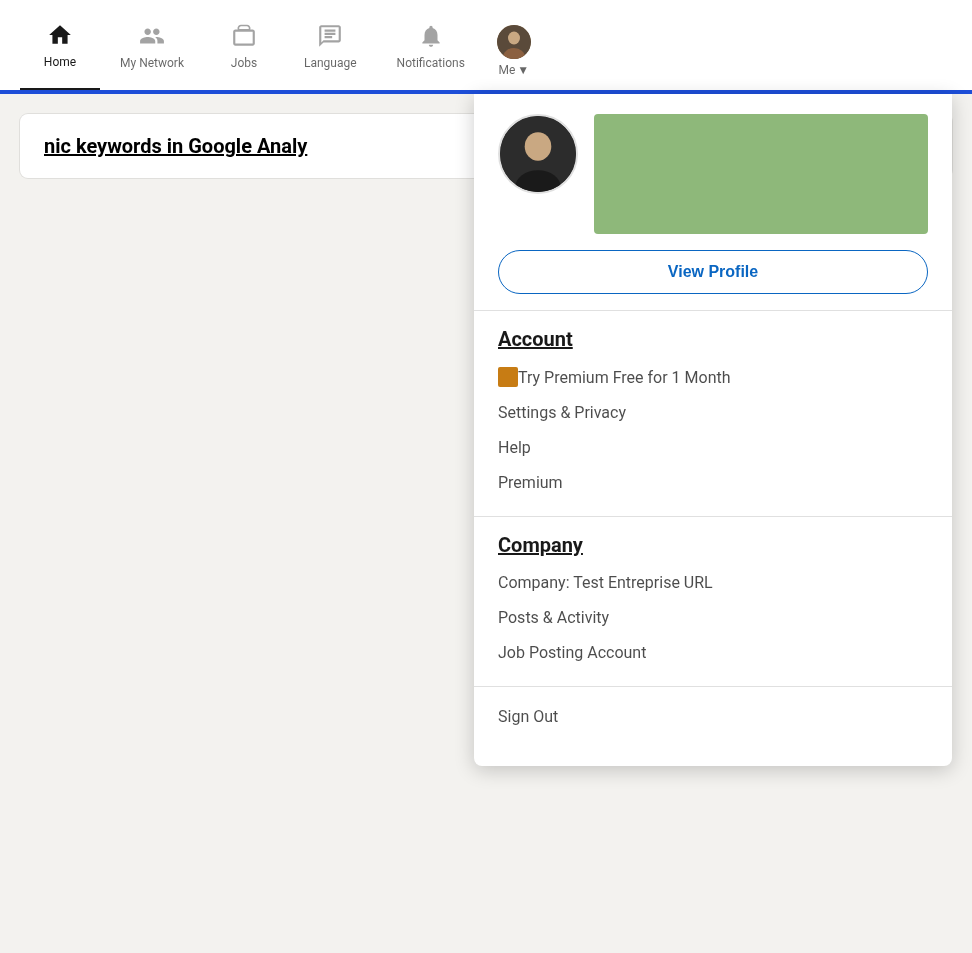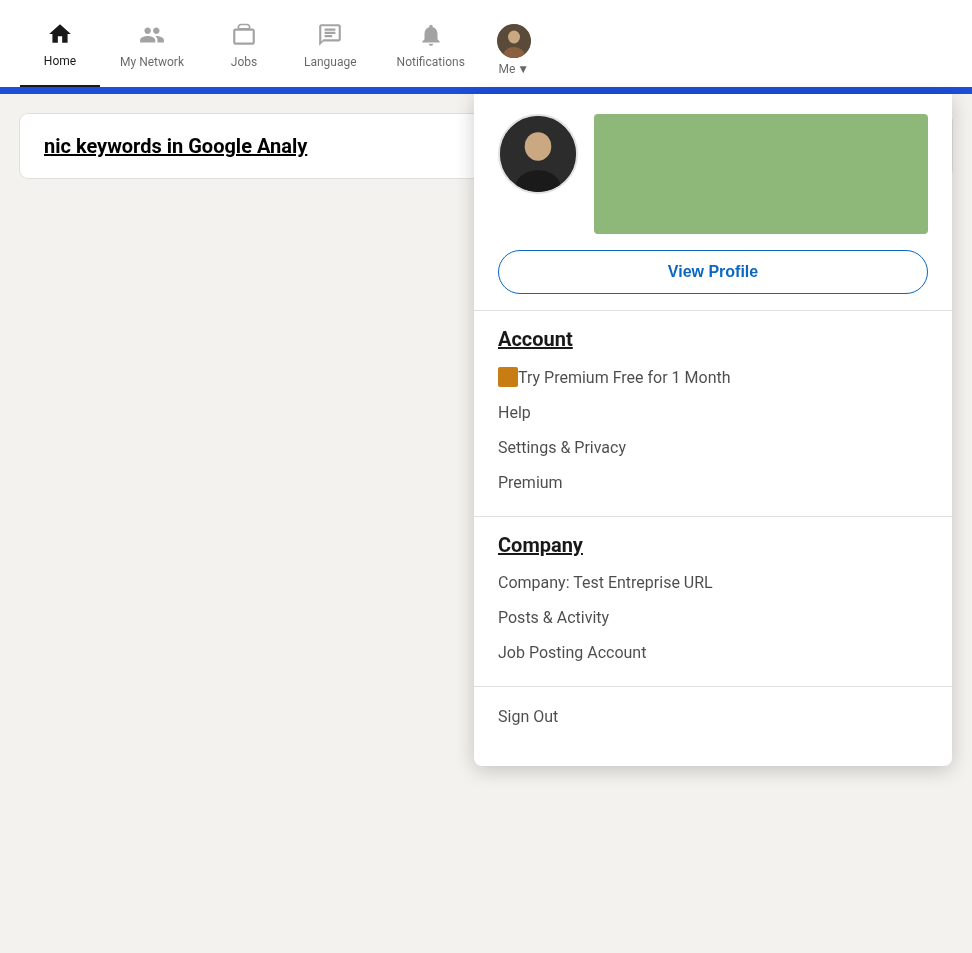--- a/index.html
+++ b/index.html
@@ -13,21 +13,21 @@
       background: #f3f2ef;
       width: 972px;
       height: 953px;
       overflow: hidden;
       position: relative;
     }
 
     
     .top-nav {
       background: #ffffff;
-      border-bottom: 7px solid #1d4ed8;
+      border-bottom: 4px solid #1d4ed8;
       display: flex;
       align-items: stretch;
       height: 94px;
       padding: 0 20px;
       position: relative;
       z-index: 10;
     }
 
     .nav-item {
       display: flex;
@@ -358,25 +358,25 @@
 
   <div class="menu-section">
     <div class="menu-section-title">Account</div>
 
     <div class="menu-item">
       <span class="premium-icon"></span>
       <span>Try Premium Free for 1 Month</span>
     </div>
 
     <div class="menu-item">
+      <span>Settings &amp; Privacy</span>
+    </div>
+
+    <div class="menu-item">
       <span>Help</span>
-    </div>
-
-    <div class="menu-item">
-      <span>Settings &amp; Privacy</span>
     </div>
 
     <div class="menu-item">
       <span>Premium</span>
     </div>
   </div>
 
   <div class="divider"></div>
 
   <div class="menu-section">

